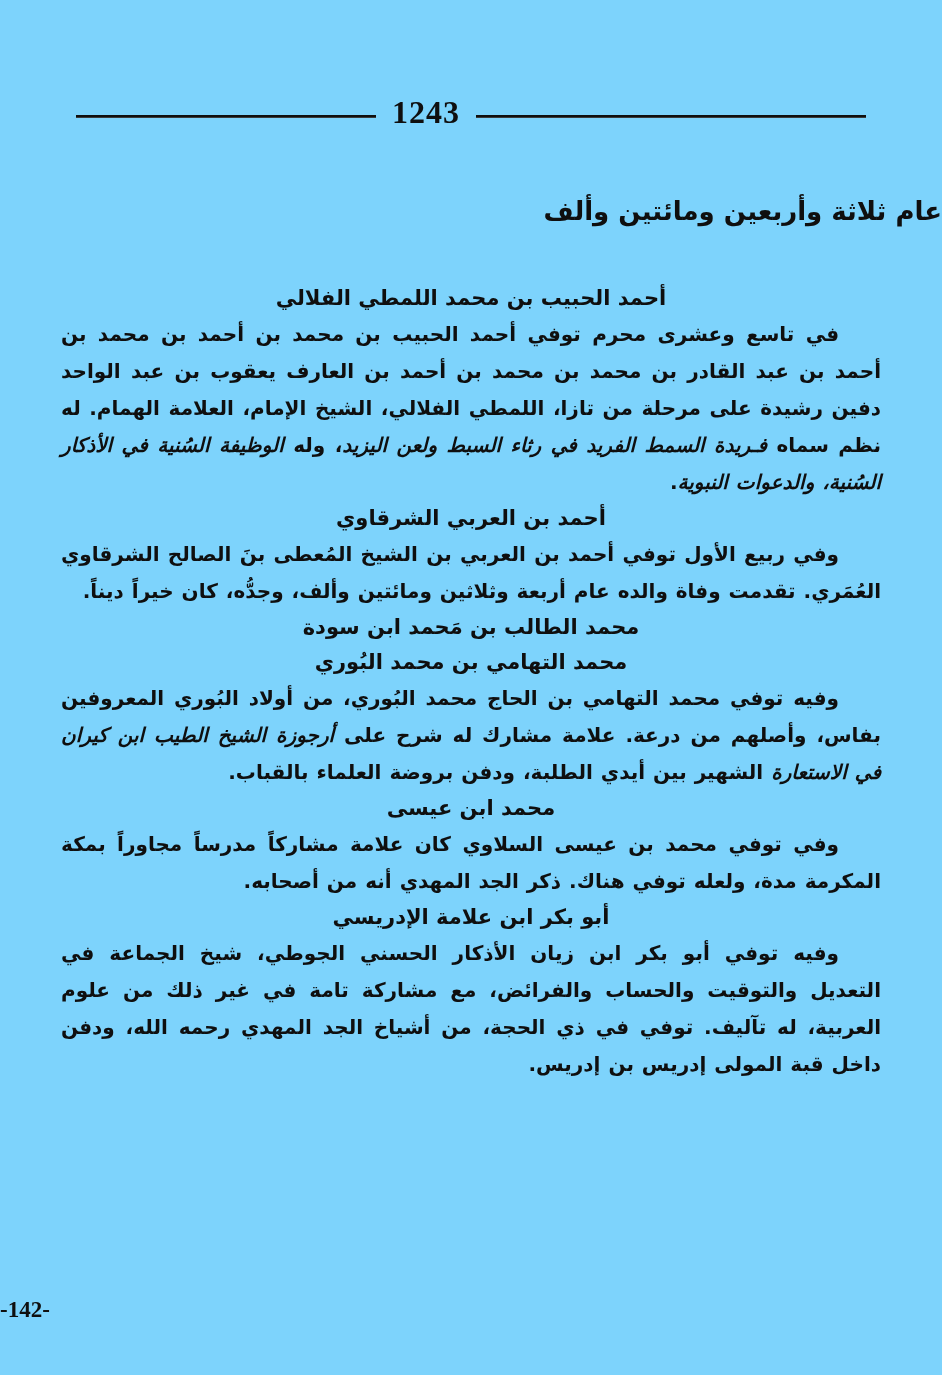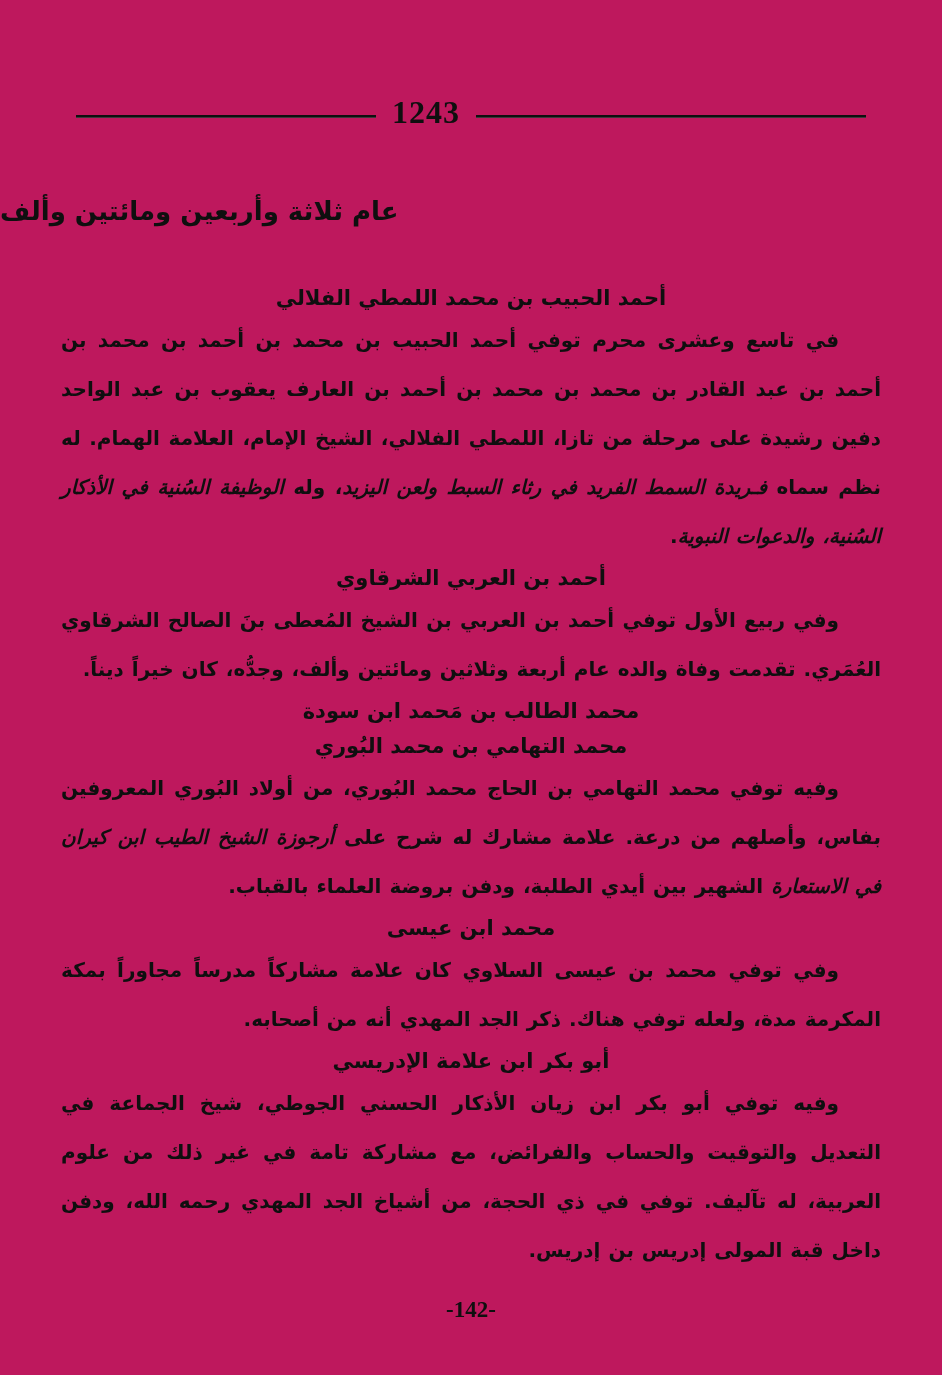--- a/index.html
+++ b/index.html
@@ -2,21 +2,21 @@
 <html lang="ar"><head>
 <meta charset="utf-8">
 <style>
   * { margin: 0; padding: 0; box-sizing: border-box; }
   html, body { background: #e8e8e6; }
   .page {
     position: relative;
     width: 942px;
     height: 1375px;
     margin: 0 auto;
-    background: #be185d;
+    background: #7dd3fc;
     color: #0f0f0f;
     overflow: hidden;
     font-family: "DejaVu Sans", sans-serif;
   }
   
   .header-row {
     position: absolute;
     top: 100px;
     left: 0;
     width: 100%;
@@ -39,21 +39,21 @@
     padding: 0 16px;
     letter-spacing: 1px;
     transform: translateY(-4px);
   }
   
   .page-title {
     position: absolute;
     top: 196px;
     left: 0;
     width: 100%;
-    text-align: left;
+    text-align: right;
     direction: rtl;
     font-weight: 700;
     font-size: 26px;
   }
   
   .content {
     position: absolute;
     top: 281px;
     right: 61px;
     left: 61px;
@@ -61,33 +61,33 @@
   }
   .sec-h {
     font-size: 21px;
     font-weight: 700;
     line-height: 35px;
     text-align: center;
   }
   .sec-p {
     font-size: 20px;
     font-weight: 700;
-    line-height: 49px;
+    line-height: 37px;
     text-align: justify;
     text-indent: 42px;
     word-spacing: 1px;
   }
   .bt { font-style: italic; } 
   
   .footer {
     position: absolute;
     top: 1297px;
     left: 0;
     width: 100%;
-    text-align: center;
+    text-align: left;
     font-family: "Liberation Serif", serif;
     font-weight: 700;
     font-size: 23px;
   }
 </style>
 </head>
 <body>
 
 <div class="page">
 

